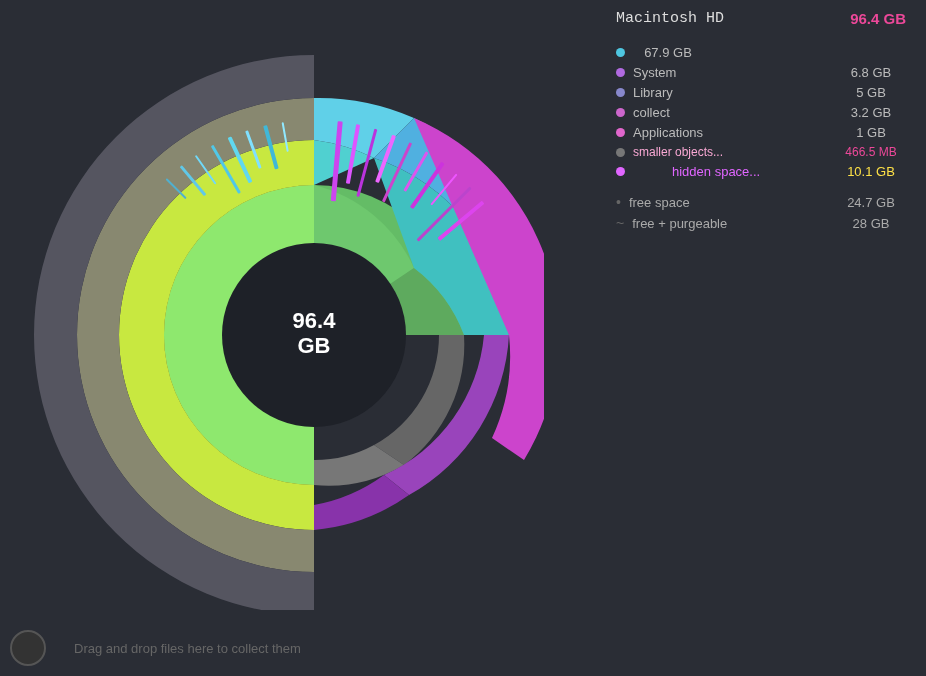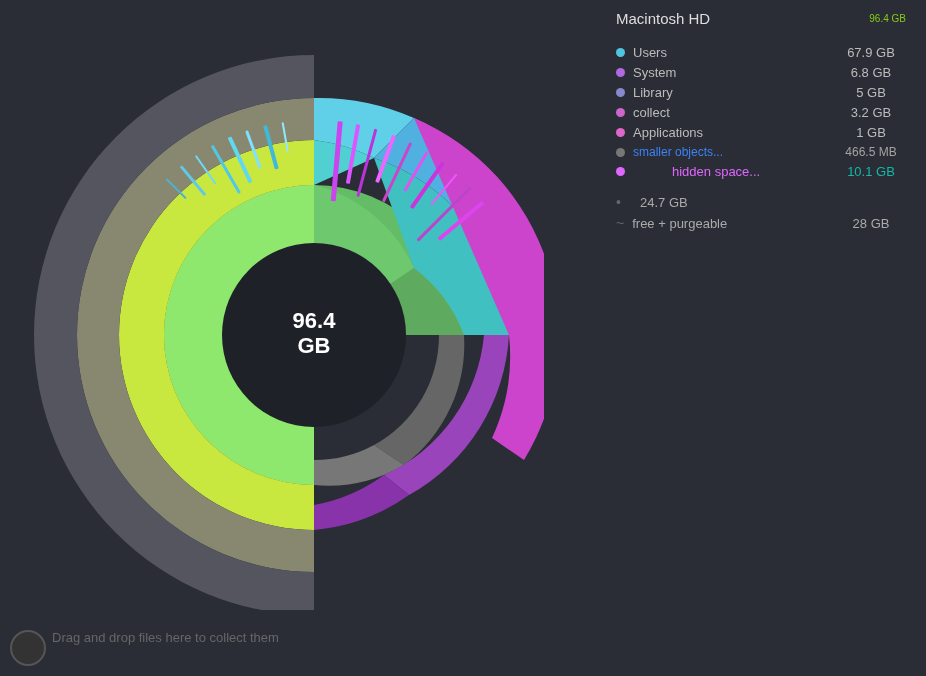--- a/index.html
+++ b/index.html
@@ -38,26 +38,27 @@
       justify-content: space-between;
       align-items: center;
       margin-bottom: 14px;
       padding-bottom: 4px;
     }
 
     .disk-title {
       font-size: 15px;
       color: #ddd;
       font-weight: 500;
+      font-family: Liberation Mono, monospace;
     }
 
     .disk-size {
-      font-size: 10px;
-      color: #84cc16;
-      font-weight: 400;
+      font-size: 15px;
+      color: #ec4899;
+      font-weight: 700;
     }
 
     .legend-item {
       display: flex;
       align-items: center;
       margin-bottom: 5px;
     }
 
     .legend-dot {
       width: 9px;
@@ -98,22 +99,22 @@
     .legend-item.free .legend-label,
     .legend-item.free .legend-value {
       color: #aaa;
     }
 
     .drag-drop-area {
       position: absolute;
       bottom: 10px;
       left: 10px;
       display: flex;
-      align-items: flex-start;
-      gap: 6px;
+      align-items: center;
+      gap: 28px;
     }
 
     .drag-drop-circle {
       width: 36px;
       height: 36px;
       border-radius: 50%;
       border: 2px solid #555;
       background: #333;
       flex-shrink: 0;
     }
@@ -225,21 +226,20 @@
 
 <div class="info-panel">
   <div class="disk-title-row">
     <span class="disk-title">Macintosh HD</span>
     <span class="disk-size">96.4 GB</span>
   </div>
 
   <div id="legend-container">
       <div class="legend-item">
         <div class="legend-dot" style="background-color: rgb(78, 198, 224);"></div>
-        <span class="legend-label">Users</span>
         <span class="legend-value">67.9 GB</span>
       </div>
       <div class="legend-item">
         <div class="legend-dot" style="background-color: rgb(176, 106, 224);"></div>
         <span class="legend-label">System</span>
         <span class="legend-value">6.8 GB</span>
       </div>
       <div class="legend-item">
         <div class="legend-dot" style="background-color: rgb(136, 136, 204);"></div>
         <span class="legend-label">Library</span>
@@ -250,35 +250,36 @@
         <span class="legend-label">collect</span>
         <span class="legend-value">3.2 GB</span>
       </div>
       <div class="legend-item">
         <div class="legend-dot" style="background-color: rgb(224, 102, 204);"></div>
         <span class="legend-label">Applications</span>
         <span class="legend-value">1   GB</span>
       </div>
       <div class="legend-item dim">
         <div class="legend-dot" style="background-color: rgb(119, 119, 119);"></div>
-        <span class="legend-label" style="color: #3b82f6;">smaller objects...</span>
-        <span class="legend-value" style="color: #a3a3a3;">466.5 MB</span>
+        <span class="legend-label" style="color: #f9a8d4;">smaller objects...</span>
+        <span class="legend-value" style="color: #ec4899;">466.5 MB</span>
       </div>
       <div class="legend-item highlighted">
         <div class="legend-dot" style="background-color: rgb(224, 102, 255);"></div>
         <span class="legend-label" style="color: rgb(224, 102, 255); padding-left: 39px;">hidden space...</span>
-        <span class="legend-value" style="color: #14b8a6;">10.1 GB</span>
+        <span class="legend-value" style="color: #fde047;">10.1 GB</span>
       </div>
     </div>
 
   <div class="legend-separator"></div>
 
   <div id="free-container">
       <div class="legend-item free">
         <span style="margin-right: 8px; color: rgb(102, 102, 102); font-size: 14px;">•</span>
+        <span class="legend-label">free space</span>
         <span class="legend-value">24.7 GB</span>
       </div>
       <div class="legend-item free">
         <span style="margin-right: 8px; color: rgb(102, 102, 102); font-size: 14px;">~</span>
         <span class="legend-label">free + purgeable</span>
         <span class="legend-value">28   GB</span>
       </div>
     </div>
 </div>
 

